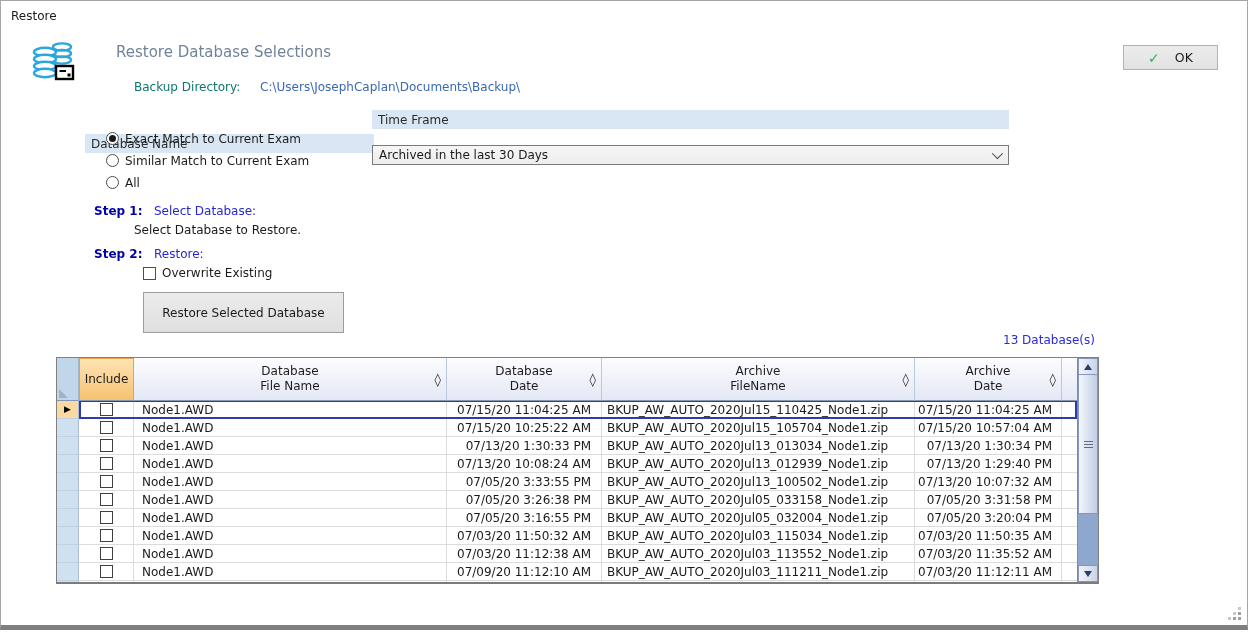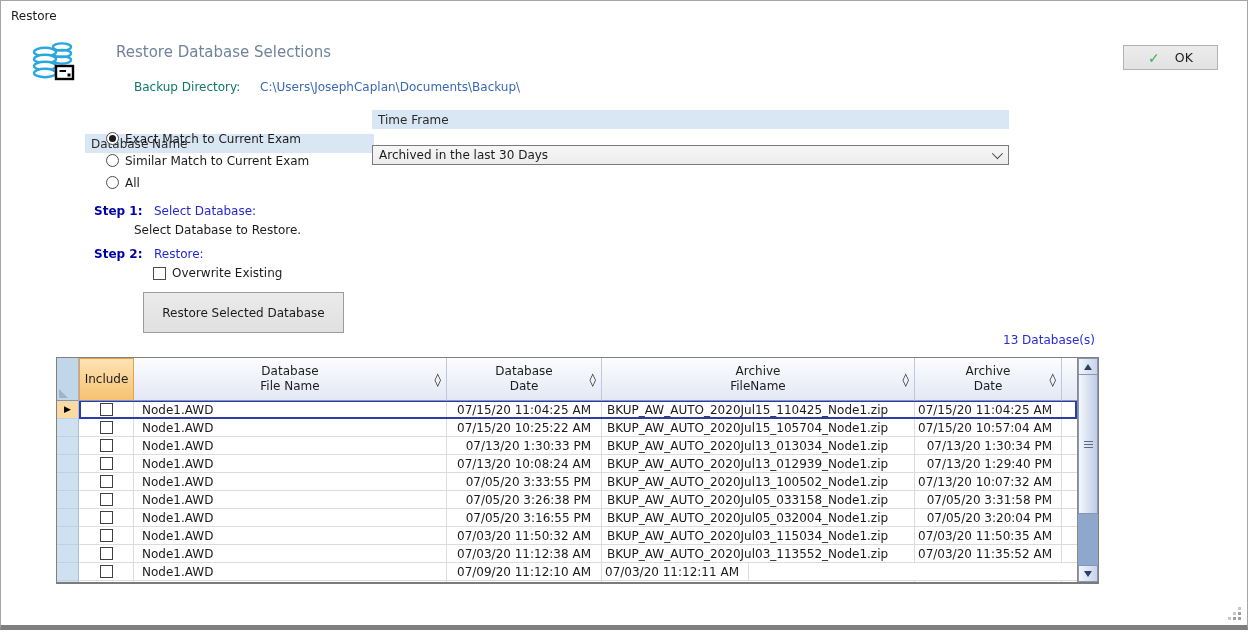--- a/index.html
+++ b/index.html
@@ -57,21 +57,21 @@
   .chevron { width:8px; height:8px; border-right:1.4px solid #444; border-bottom:1.4px solid #444;
     transform:rotate(45deg) translateY(-2px); }
 
   .step-line { position:absolute; display:flex; }
   .step1-line { left:93px; top:203px; }
   .step2-line { left:93px; top:246px; }
   .step-label { color:#0000a8; font-weight:bold; width:60px; }
   .step-action { color:#2727cc; }
   .step-desc { position:absolute; left:133px; top:222px; color:#1b1b1b; }
 
-  .overwrite-row { position:absolute; left:152px; top:265px; display:flex; align-items:center; cursor:default;justify-content:space-between; }
+  .overwrite-row { position:absolute; left:142px; top:265px; display:flex; align-items:center; cursor:default;justify-content:space-between; }
   .checkbox { width:13px; height:13px; border:1px solid #4d4d4d; background:#fff; margin-right:6px; flex:0 0 auto; }
   .overwrite-label { color:#1b1b1b; }
 
   .restore-btn {
     position:absolute; left:142px; top:291px; width:201px; height:41px;
     background:linear-gradient(#ebebeb,#e0e0e0); border:1px solid #9c9c9c;
     display:flex; align-items:center; justify-content:center; color:#1b1b1b; cursor:default;
   }
 
   .count-label { position:absolute; right:152px; top:332px; color:#2b2bd0; }
@@ -391,20 +391,21 @@
 
           <div class="grid-row">
             <div class="gb-cell gb-sel w-sel">
               
             </div>
             <div class="gb-cell gb-inc w-inc">
               <span class="row-checkbox"></span>
             </div>
             <div class="gb-cell gb-file w-file cell-file">Node1.AWD</div>
             <div class="gb-cell gb-dbd w-dbd cell-dbdate">07/09/20 11:12:10 AM</div>
+            <div class="gb-cell gb-arc w-arc cell-arch">BKUP_AW_AUTO_2020Jul03_111211_Node1.zip</div>
             <div class="gb-cell gb-ard w-ard cell-archdate">07/03/20 11:12:11 AM</div>
             <div class="gb-cell w-fill"></div>
           </div>
 
           <div class="grid-row">
             <div class="gb-cell gb-sel w-sel">
               
             </div>
             <div class="gb-cell gb-inc w-inc">
               

